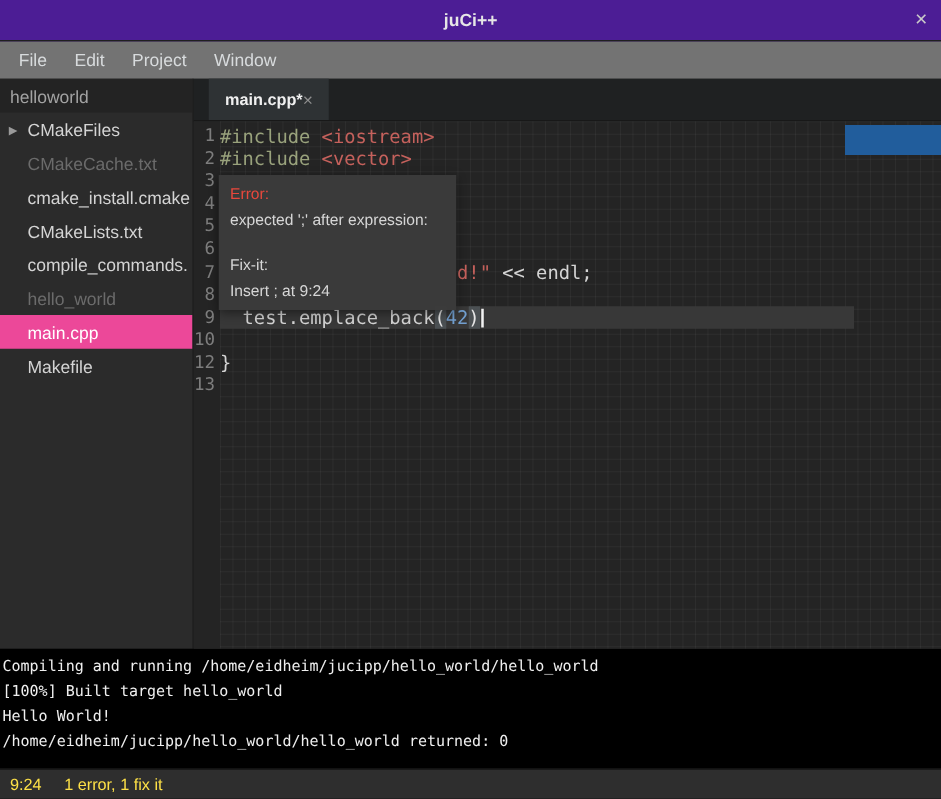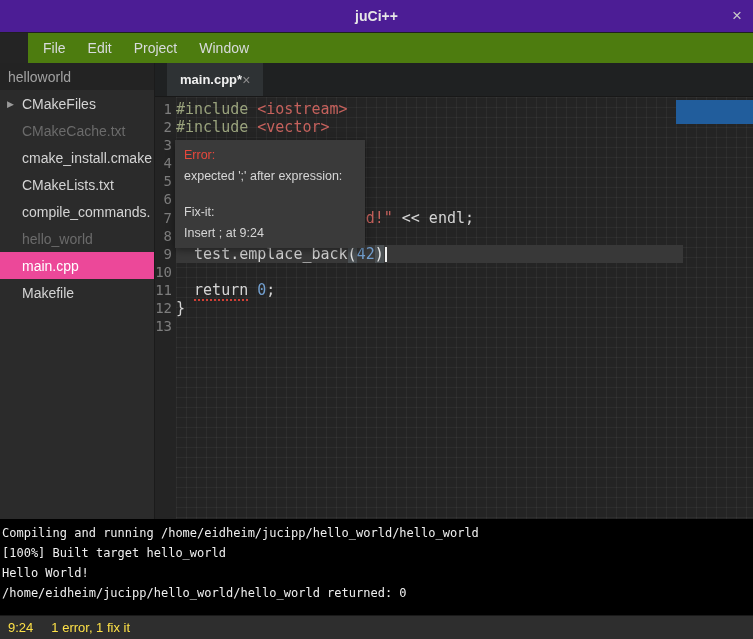--- a/index.html
+++ b/index.html
@@ -19,22 +19,22 @@
     position: relative;
   }
   .titlebar .title { color: #e6e6e6; font-size: 14px; font-weight: 600; }
   .titlebar .close-btn {
     position: absolute; right: 11px; top: 0; height: 100%;
     display: flex; align-items: center;
     color: #c9c9c9; font-size: 17px; cursor: default;
   }
   
   .menubar {
-    height: 30px; flex: none; background: #4d7c0f;
-    display: flex; align-items: stretch; padding-left: 4px; margin-left: 28px;
+    height: 30px; flex: none; background: #737373;
+    display: flex; align-items: stretch; padding-left: 4px;
   }
   .menu-item {
     padding: 0 11px; display: flex; align-items: center;
     color: #d8dbdd; font-size: 14px;
   }
   
   .main { flex: 1; display: flex; min-height: 0; }
   .sidebar {
     width: 155px; flex: none; background: #2b2b2b;
     border-right: 1px solid #1b1b1b; overflow: hidden;
@@ -189,21 +189,20 @@
             <div class="editor-line"><div class="num">1</div><div class="code"><span class="tok-preproc">#include </span><span class="tok-string">&lt;iostream&gt;</span></div></div>
             <div class="editor-line"><div class="num">2</div><div class="code"><span class="tok-preproc">#include </span><span class="tok-string">&lt;vector&gt;</span></div></div>
             <div class="editor-line"><div class="num">3</div><div class="code"></div></div>
             <div class="editor-line"><div class="num">4</div><div class="code"></div></div>
             <div class="editor-line"><div class="num">5</div><div class="code"></div></div>
             <div class="editor-line"><div class="num">6</div><div class="code"></div></div>
             <div class="editor-line"><div class="num">7</div><div class="code"><span class="tok-plain">                     </span><span class="tok-string">d!"</span><span class="tok-plain"> &lt;&lt; endl;</span></div></div>
             <div class="editor-line"><div class="num">8</div><div class="code"></div></div>
             <div class="editor-line current"><div class="num">9</div><div class="code"><span class="tok-plain">  test.emplace_back</span><span class="tok-bracket">(</span><span class="tok-number">42</span><span class="tok-bracket">)</span><span class="tok-cursor"></span></div></div>
             <div class="editor-line"><div class="num">10</div><div class="code"></div></div>
-            <div class="editor-line"><div class="num">11</div><div class="code"><span class="tok-plain">  </span><span class="tok-error-token">return</span><span class="tok-plain"> </span><span class="tok-number">0</span><span class="tok-plain">;</span></div></div>
             <div class="editor-line"><div class="num">12</div><div class="code"><span class="tok-plain">}</span></div></div>
             <div class="editor-line"><div class="num">13</div><div class="code"></div></div>
           </div>
 
         <div class="tooltip">
           <div class="tt-error-title">Error:</div>
           <div class="tt-error-msg">expected ';' after expression:</div>
           <div class="tt-fixit-title">Fix-it:</div>
           <div class="tt-fixit-msg">Insert ; at 9:24</div>
         </div>

